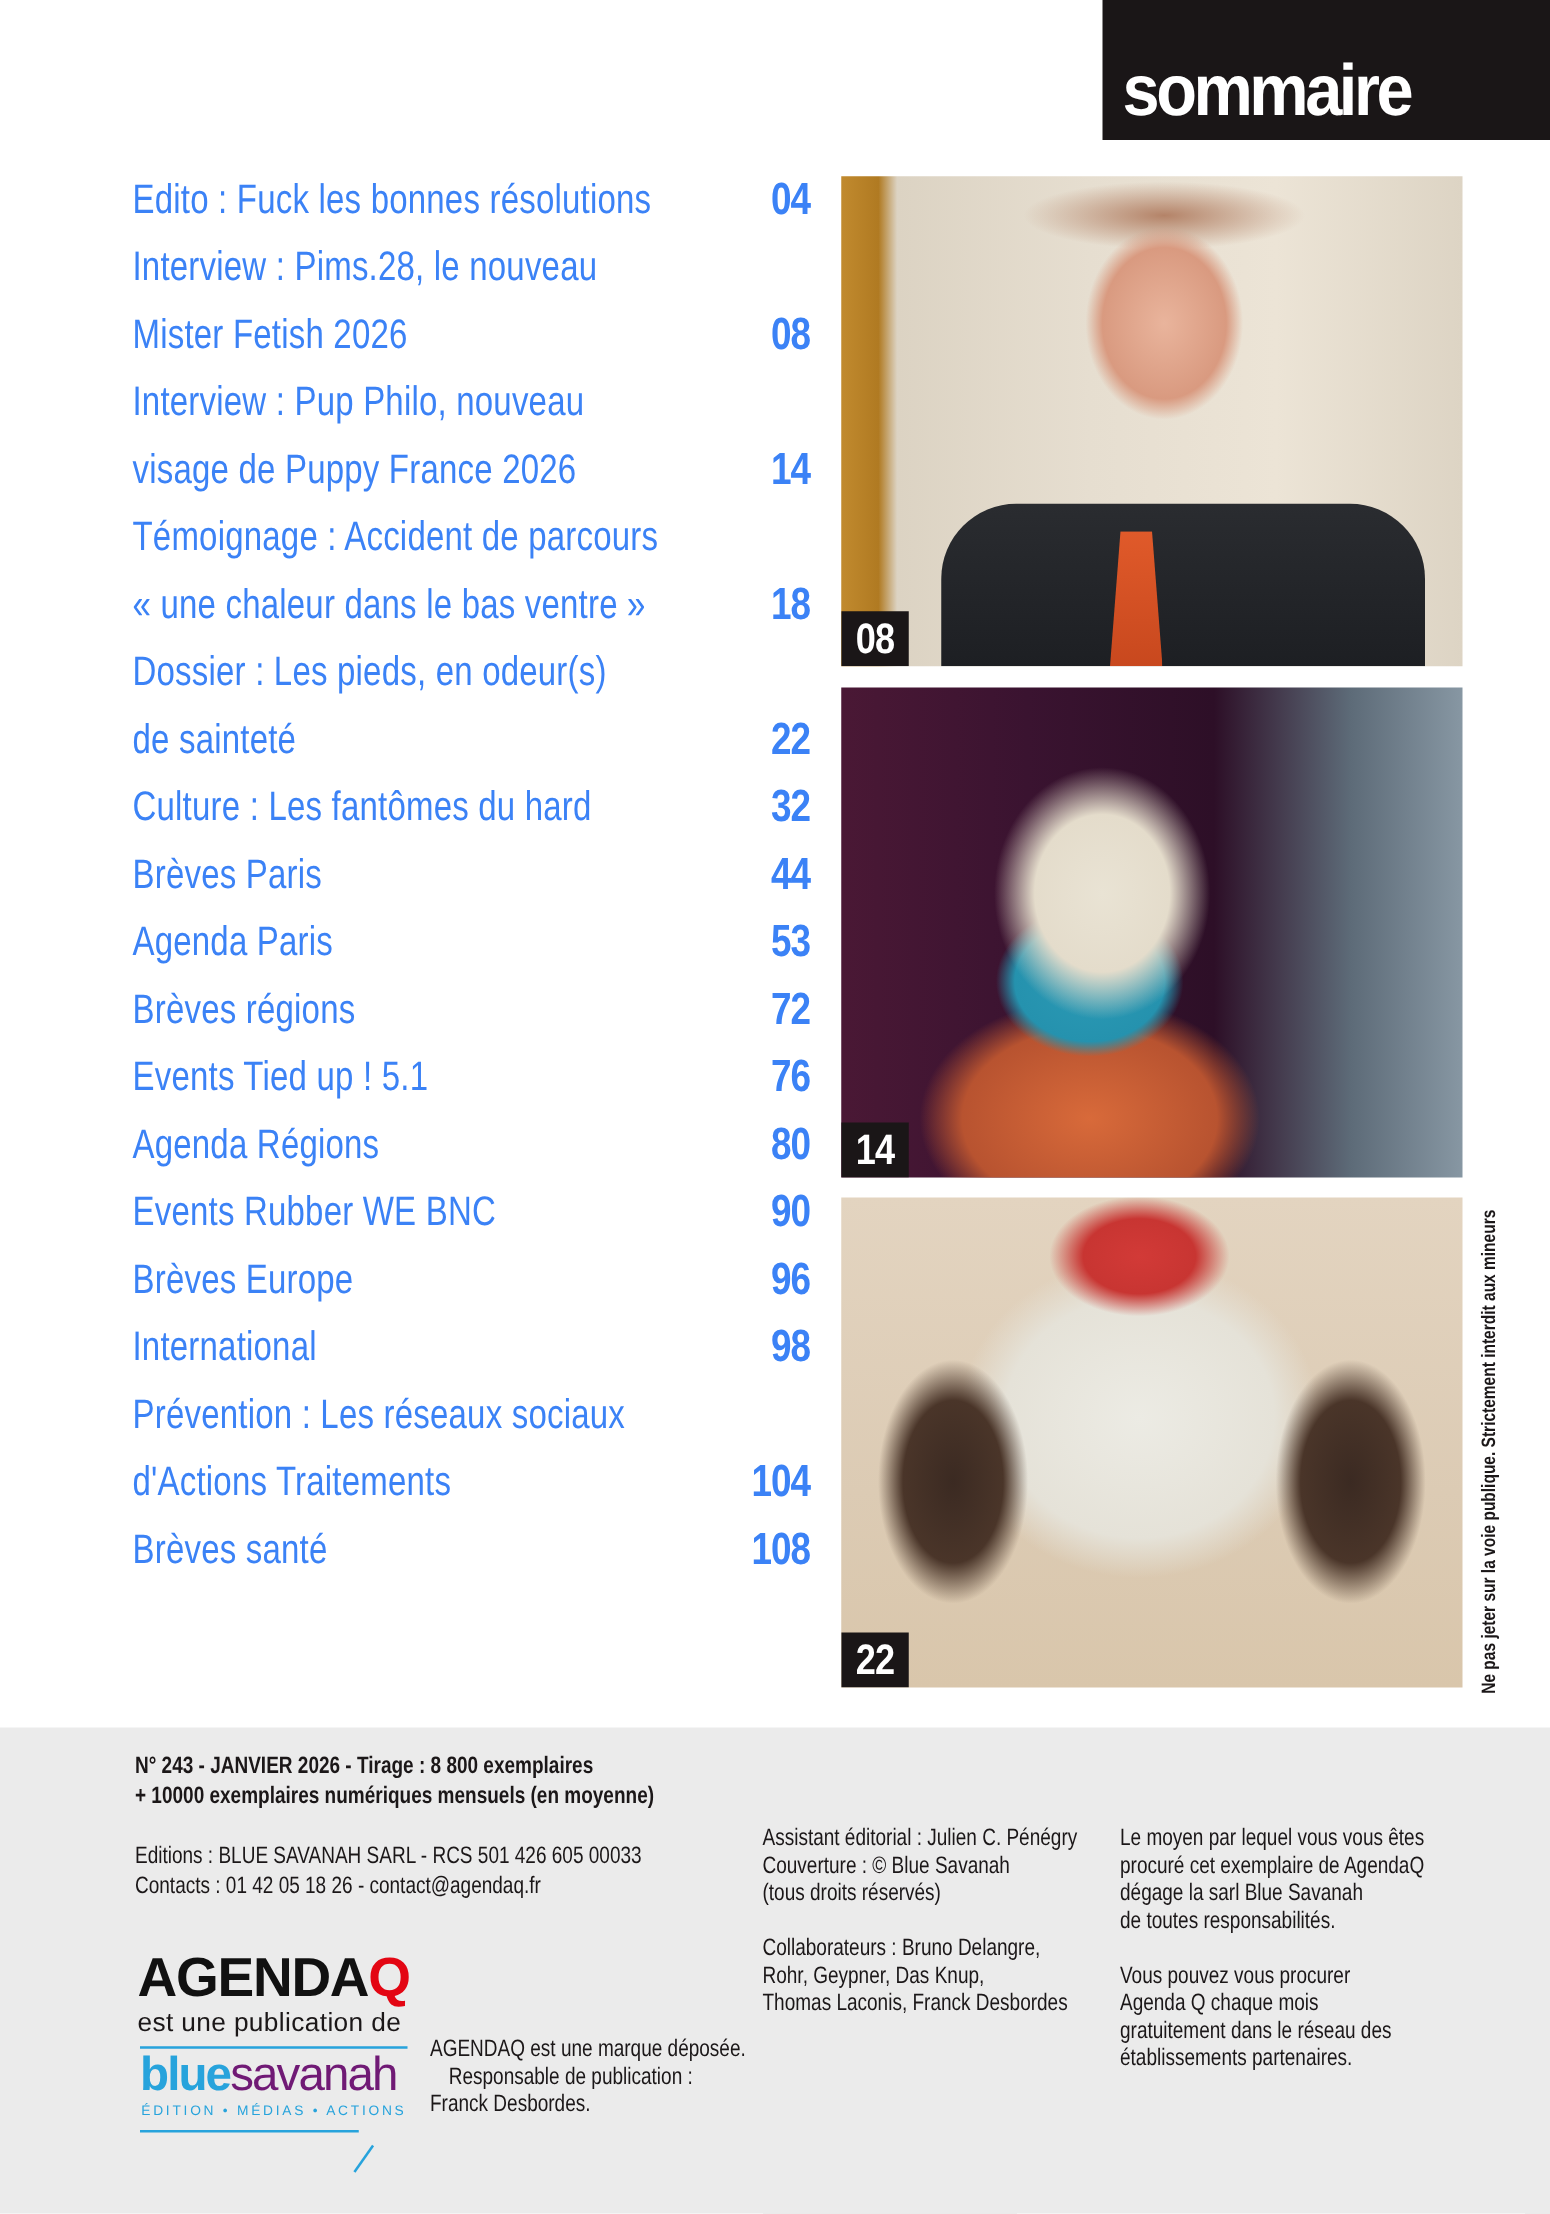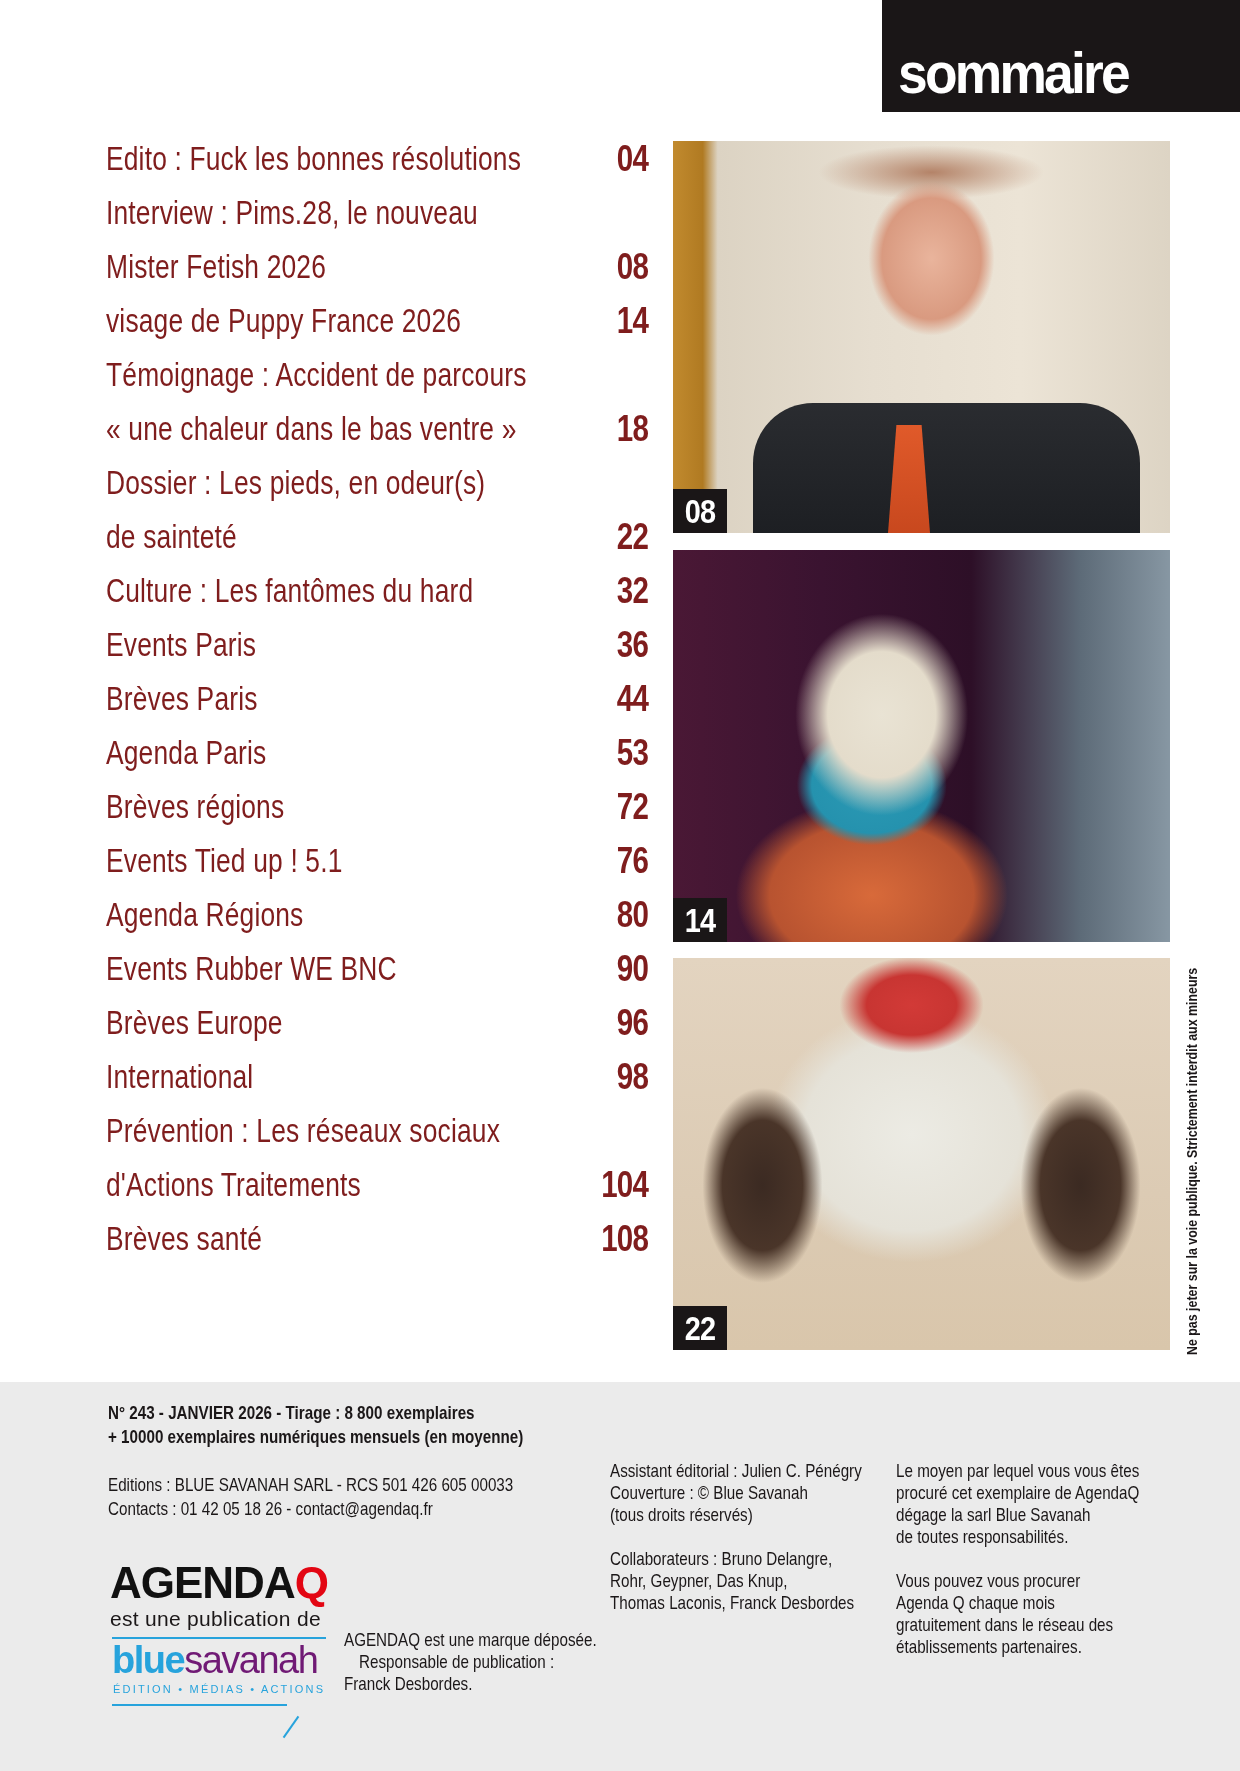--- a/index.html
+++ b/index.html
@@ -14,21 +14,21 @@
   .header-title {
     position: absolute; left: 16px; top: 44px;
     font-family: "Liberation Sans", sans-serif; font-weight: bold;
     font-size: 58px; letter-spacing: -3px; color: #ffffff;
     transform: scaleX(0.92); transform-origin: left center; line-height: 1;
   }
 
   .toc { position: absolute; left: 106px; top: 132px; width: 542px; }
   .toc-line {
     position: relative; height: 54px; line-height: 54px;
-    font-size: 33px; color: #7f1d1d; white-space: nowrap;
+    font-size: 33px; color: #3b82f6; white-space: nowrap;
   }
   .toc-text {
     display: inline-block; transform: scaleX(0.80); transform-origin: left center;
     letter-spacing: 0.2px;
   }
   .toc-page {
     position: absolute; right: 0; top: 0;
     font-weight: bold; font-size: 36px; letter-spacing: -1px;
     transform: scaleX(0.82); transform-origin: right center;
   }
@@ -95,27 +95,27 @@
 <body>
 
 <div class="header-box">
   <div class="header-title">sommaire</div>
 </div>
 
 <div class="toc" id="toc">
     <div class="toc-line"><span class="toc-text">Edito : Fuck les bonnes résolutions</span><span class="toc-page">04</span></div>
     <div class="toc-line"><span class="toc-text">Interview : Pims.28, le nouveau</span></div>
     <div class="toc-line"><span class="toc-text">Mister Fetish 2026</span><span class="toc-page">08</span></div>
+    <div class="toc-line"><span class="toc-text">Interview : Pup Philo, nouveau</span></div>
     <div class="toc-line"><span class="toc-text">visage de Puppy France 2026</span><span class="toc-page">14</span></div>
     <div class="toc-line"><span class="toc-text">Témoignage : Accident de parcours</span></div>
     <div class="toc-line"><span class="toc-text">« une chaleur dans le bas ventre »</span><span class="toc-page">18</span></div>
     <div class="toc-line"><span class="toc-text">Dossier : Les pieds, en odeur(s)</span></div>
     <div class="toc-line"><span class="toc-text">de sainteté</span><span class="toc-page">22</span></div>
     <div class="toc-line"><span class="toc-text">Culture : Les fantômes du hard</span><span class="toc-page">32</span></div>
-    <div class="toc-line"><span class="toc-text">Events Paris</span><span class="toc-page">36</span></div>
     <div class="toc-line"><span class="toc-text">Brèves Paris</span><span class="toc-page">44</span></div>
     <div class="toc-line"><span class="toc-text">Agenda Paris</span><span class="toc-page">53</span></div>
     <div class="toc-line"><span class="toc-text">Brèves régions</span><span class="toc-page">72</span></div>
     <div class="toc-line"><span class="toc-text">Events Tied up ! 5.1</span><span class="toc-page">76</span></div>
     <div class="toc-line"><span class="toc-text">Agenda Régions</span><span class="toc-page">80</span></div>
     <div class="toc-line"><span class="toc-text">Events Rubber WE BNC</span><span class="toc-page">90</span></div>
     <div class="toc-line"><span class="toc-text">Brèves Europe</span><span class="toc-page">96</span></div>
     <div class="toc-line"><span class="toc-text">International</span><span class="toc-page">98</span></div>
     <div class="toc-line"><span class="toc-text">Prévention : Les réseaux sociaux</span></div>
     <div class="toc-line"><span class="toc-text">d'Actions Traitements</span><span class="toc-page">104</span></div>

